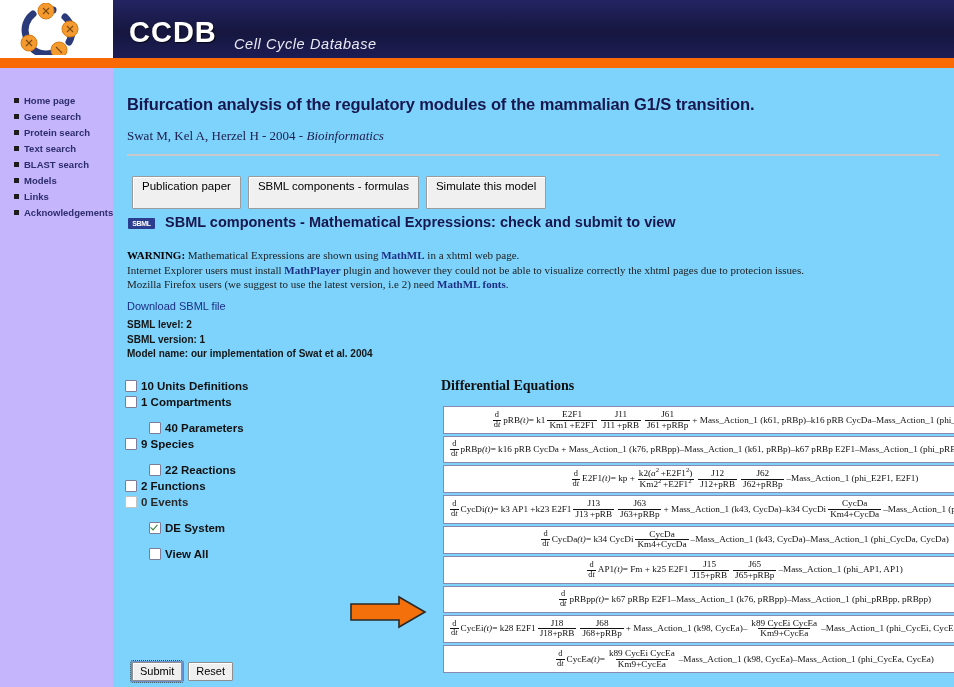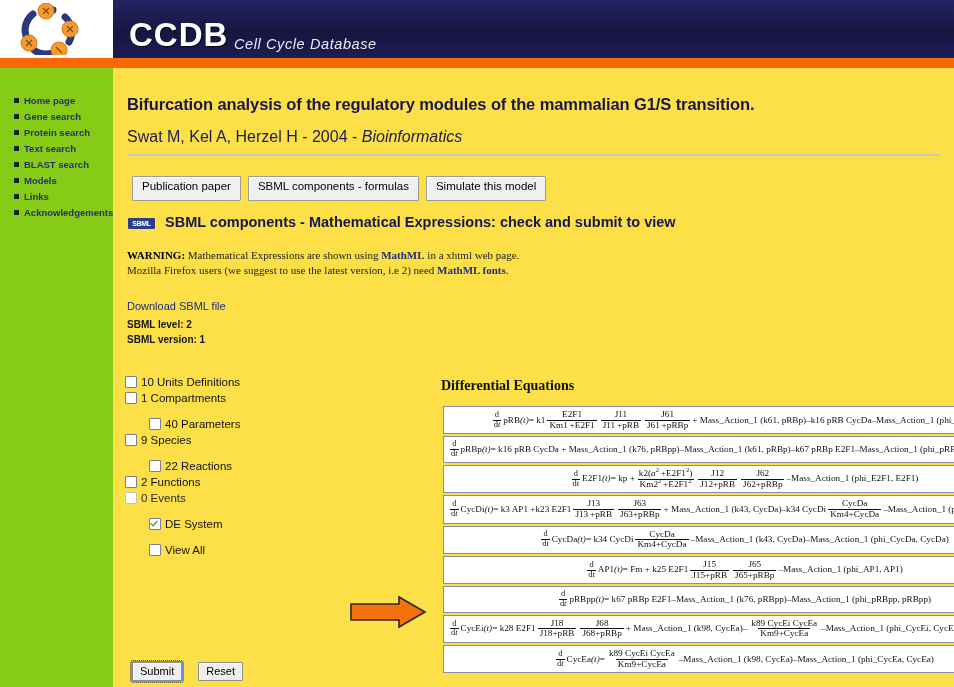--- a/index.html
+++ b/index.html
@@ -37,21 +37,21 @@
     top: 0; left: 0;
     width: 113px;
     height: 58px;
     background: #ffffff;
   }
   .logo-svg { position:absolute; top:3px; left:13px; }
   .brand {
     position: absolute;
     left: 129px; top: 16px;
     color: #ffffff;
-    font-size: 33px;
+    font-size: 29px;
     font-weight: bold;
     letter-spacing: 1px;
     font-family: "Liberation Sans", sans-serif;
     text-shadow: 1px 1px 1px rgba(0,0,0,.7);
   }
   .brand-sub {
     position: absolute;
     left: 234px; top: 36px;
     color: #e9e9f2;
     font-size: 14.5px;
@@ -65,21 +65,21 @@
     width: 954px; height: 10px;
     background: #f96a06;
   }
 
   
   .sidebar {
     position: absolute;
     top: 68px; left: 0;
     width: 113px;
     height: 619px;
-    background: #84cc16;
+    background: #c4b5fd;
   }
   .nav {
     position: absolute;
     top: 26px; left: 14px;
     margin: 0; padding: 0;
     list-style: none;
   }
   .nav li {
     display: flex;
     align-items: center;
@@ -100,56 +100,56 @@
     font-family: "Liberation Sans", sans-serif;
     white-space: nowrap;
   }
 
   
   .main {
     position: absolute;
     top: 68px; left: 113px;
     width: 841px;
     height: 619px;
-    background: #fde047;
+    background: #7dd3fc;
   }
   .page-title {
     position: absolute;
     left: 14px; top: 27px;
     font-size: 16.5px;
     font-weight: bold;
     color: #17174e;
     font-family: "Liberation Sans", sans-serif;
     letter-spacing: -0.1px;
   }
   .authors {
     position: absolute;
     left: 14px; top: 60px;
-    font-size: 16px;
+    font-size: 13px;
     color: #20204e;
-    font-family: Liberation Sans, sans-serif;
+    font-family: Liberation Serif, serif;
   }
   .authors .jrn { font-style: italic; }
   .rule {
     position: absolute;
     left: 14px; top: 86px;
     width: 812px; height: 2px;
     background: #c9c9c9;
   }
 
   
   .btnrow { position: absolute; left: 19px; top: 108px; display: flex; gap: 7px; }
   .tabbtn {
     font-family: "Liberation Sans", sans-serif;
     font-size: 11.5px;
     color: #000000;
     background: #f0f0f0;
     border: 1px solid #9b9b9b;
     border-radius: 1px;
-    padding: 3px 9px 8px 9px;
+    padding: 3px 9px 16px 9px;
     box-shadow: inset 1px 1px 0 #ffffff;
     cursor: pointer;
     white-space: nowrap;
   }
 
   .sect-head {
     position: absolute;
     left: 52px; top: 146px;
     font-size: 14.5px;
     font-weight: bold;
@@ -202,21 +202,21 @@
     line-height: 14.5px;
     font-family: "Liberation Sans", sans-serif;
   }
 
   
   .checks {
     position: absolute;
     left: 12px; top: 308px;
     width: 190px;
   }
-  .chk-row { display: flex; align-items: flex-start; height: 16px; }
+  .chk-row { display: flex; align-items: flex-end; height: 16px; font-weight: bold; }
   .chk-row.gap { margin-top: 10px; padding-left: 24px; }
   .cbox {
     width: 10px; height: 10px;
     border: 1px solid #7c7c9b;
     background: #ffffff;
     margin-right: 4px;
     flex: 0 0 auto;
     position: relative;
     border-radius: 1px;
   }
@@ -281,21 +281,21 @@
     margin: 0 2px;
     line-height: 1.05;
   }
   .frac .num { padding: 0 2px 0px 2px; }
   .frac .den { padding: 0px 2px 0 2px; border-top: 1px solid #111111; }
   .frac.ddt { font-size: 8.4px; margin-right: 2px; }
   .frac.ddt .num, .frac.ddt .den { padding: 0 1px; }
   sup { font-size: 0.72em; vertical-align: super; line-height: 0; }
 
   
-  .submitrow { position: absolute; left: 19px; top: 594px; display: flex; gap: 16px; align-items: center; }
+  .submitrow { position: absolute; left: 19px; top: 594px; display: flex; gap: 6px; align-items: center; }
   .sbtn {
     font-family: "Liberation Sans", sans-serif;
     font-size: 11px;
     color: #000000;
     background: #efefef;
     border: 1px solid #8e8e8e;
     padding: 2px 7px 3px 7px;
     border-radius: 1px;
     box-shadow: inset 1px 1px 0 #ffffff;
     cursor: pointer;
@@ -385,28 +385,30 @@
         <button class="tabbtn">Publication paper</button>
         <button class="tabbtn">SBML components - formulas</button>
         <button class="tabbtn">Simulate this model</button>
       </div>
 
     <div class="sbml-badge">SBML</div>
     <div class="sect-head">SBML components - Mathematical Expressions: check and submit to view</div>
 
     <div class="warn">
       <div><b>WARNING:</b><span> Mathematical Expressions are shown using </span><span class="lnk">MathML</span><span> in a xhtml web page.</span></div>
+      <div><span>Internet Explorer users must install </span><span class="lnk">MathPlayer</span><span> plugin and however they could not be able to visualize correctly the xhtml pages due to protecion issues.</span></div>
       <div><span>Mozilla Firefox users (we suggest to use the latest version, i.e 2) need </span><span class="lnk">MathML fonts</span><span>.</span></div>
     </div>
 
     <a class="dl-link" href="#">Download SBML file</a>
 
     <div class="meta">
       <div>SBML level: 2</div>
       <div>SBML version: 1</div>
+      <div>Model name: our implementation of Swat et al. 2004</div>
     </div>
 
     <div class="checks" id="check-list">
         <div class="chk-row">
           <span class="cbox"></span>
           <span class="chk-lbl">10 Units Definitions</span>
         </div>
         <div class="chk-row">
           <span class="cbox"></span>
           <span class="chk-lbl">1 Compartments</span>

